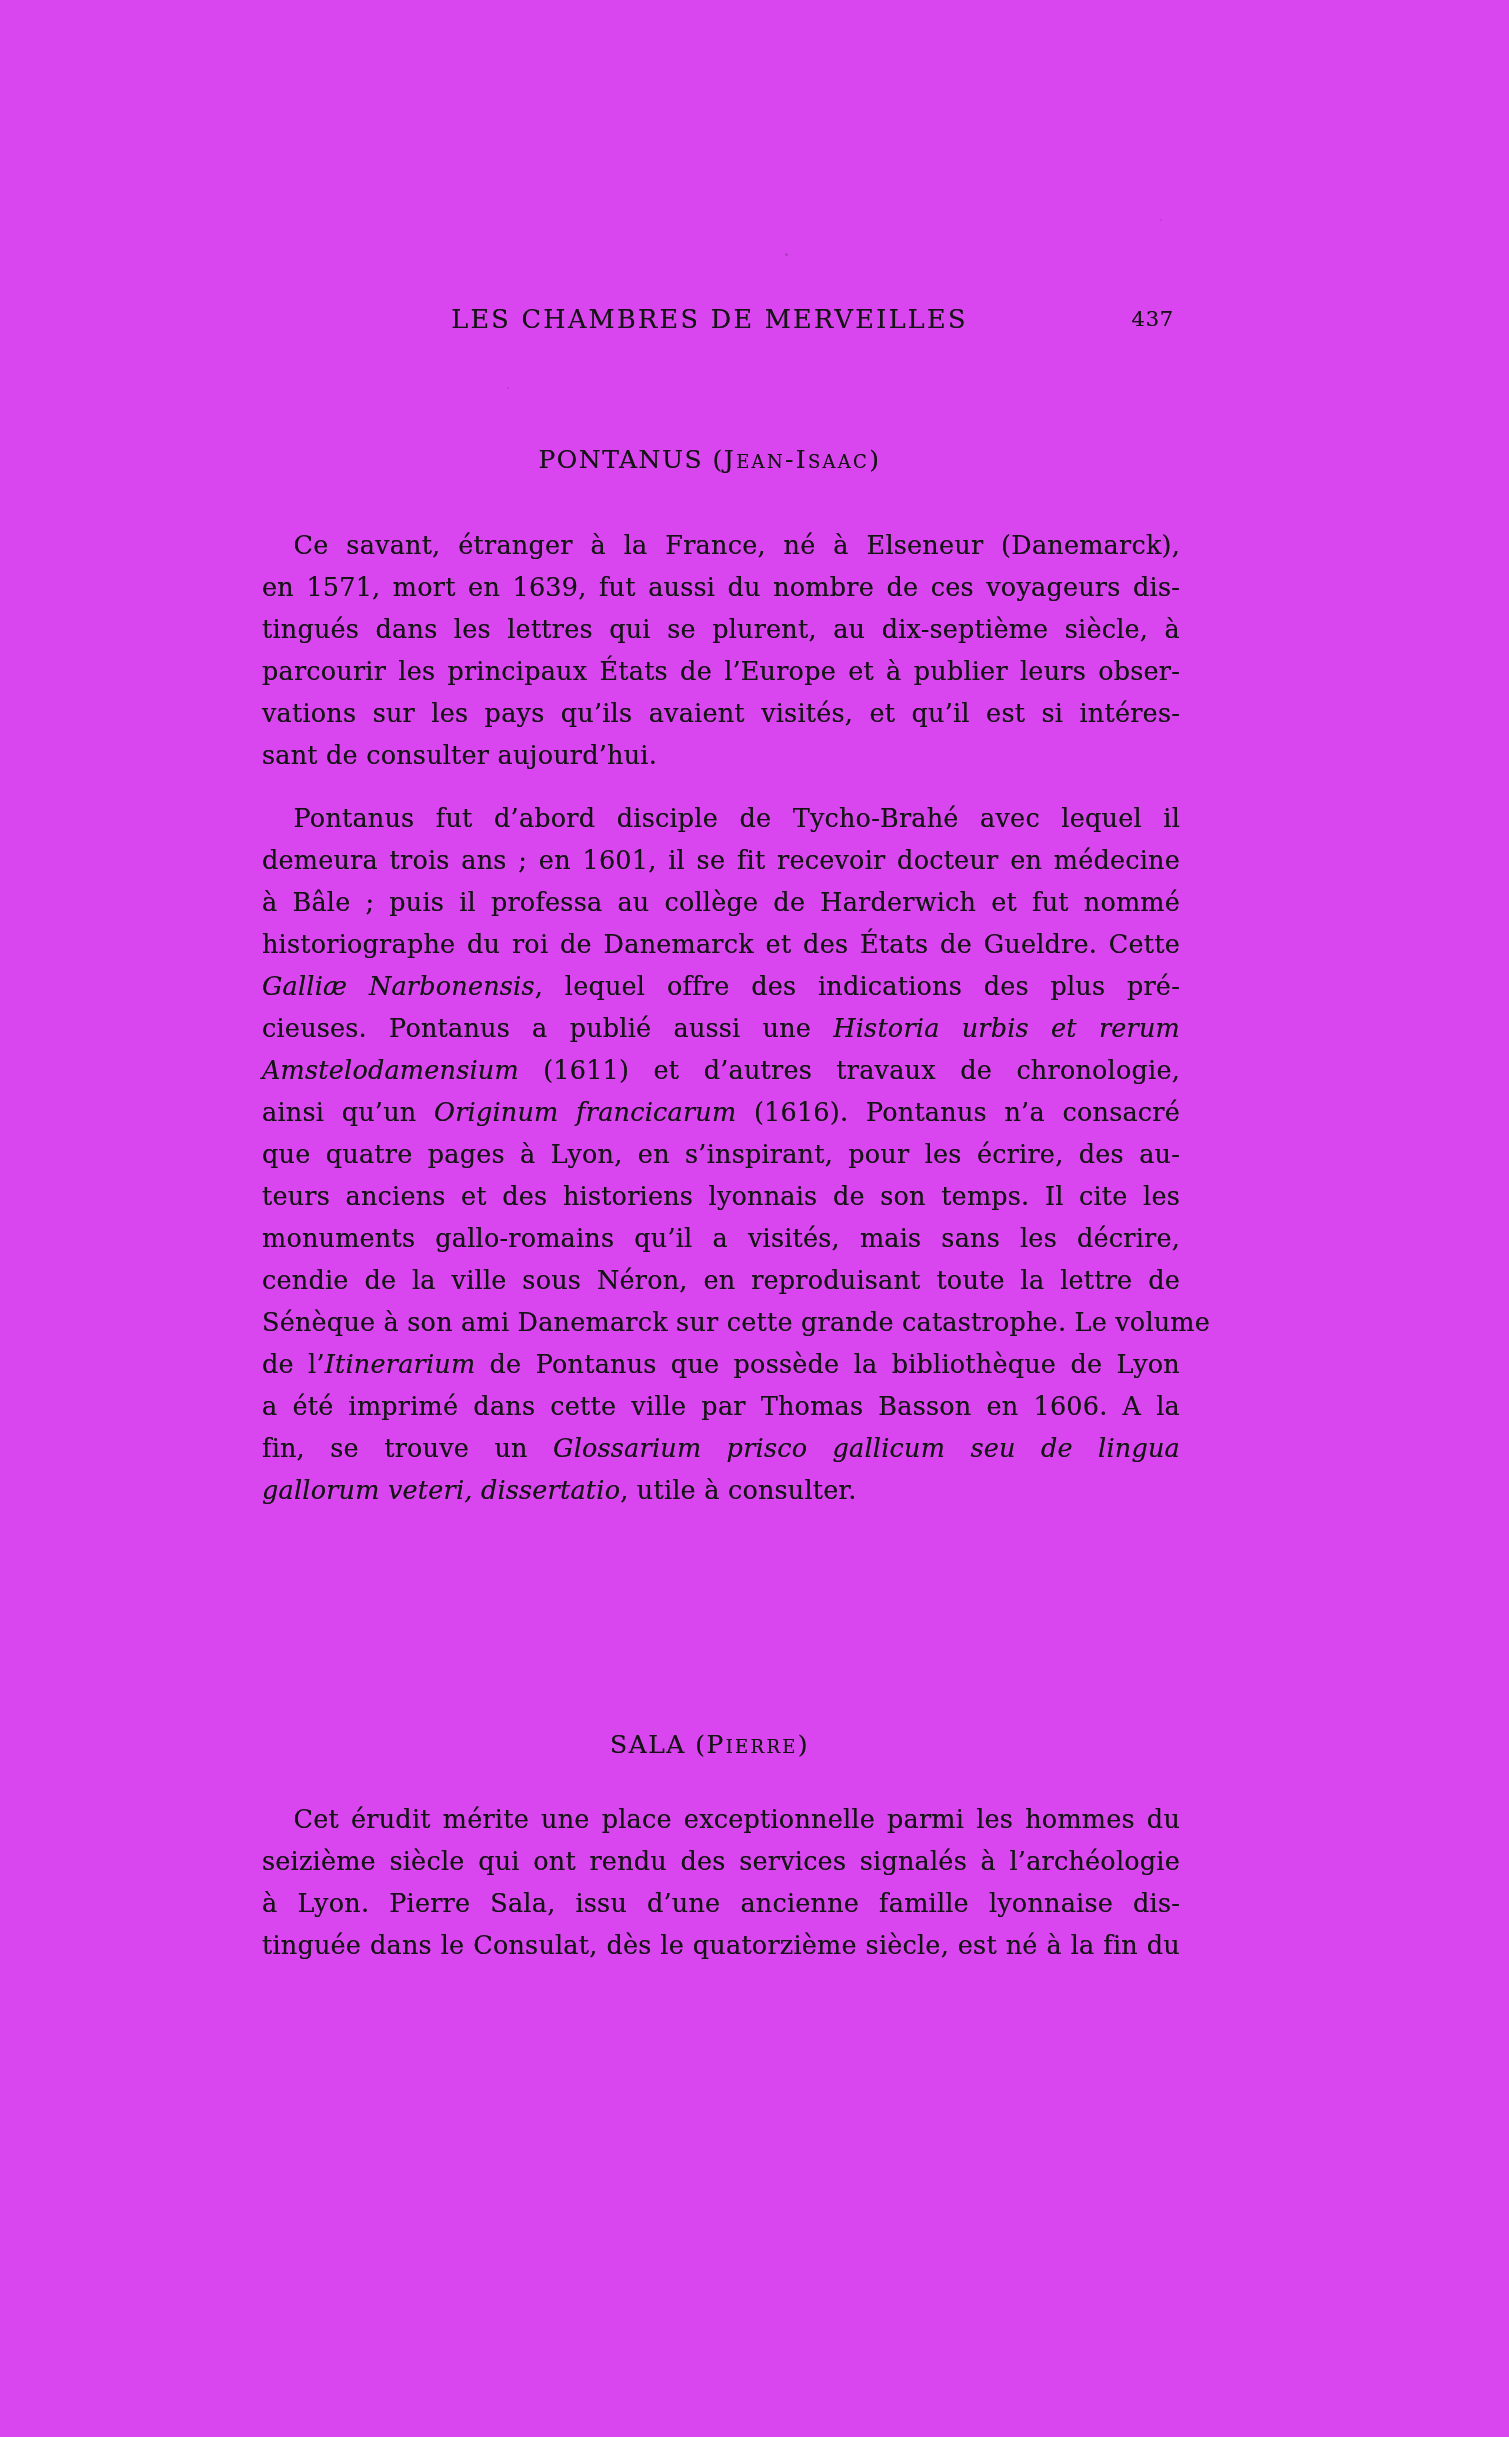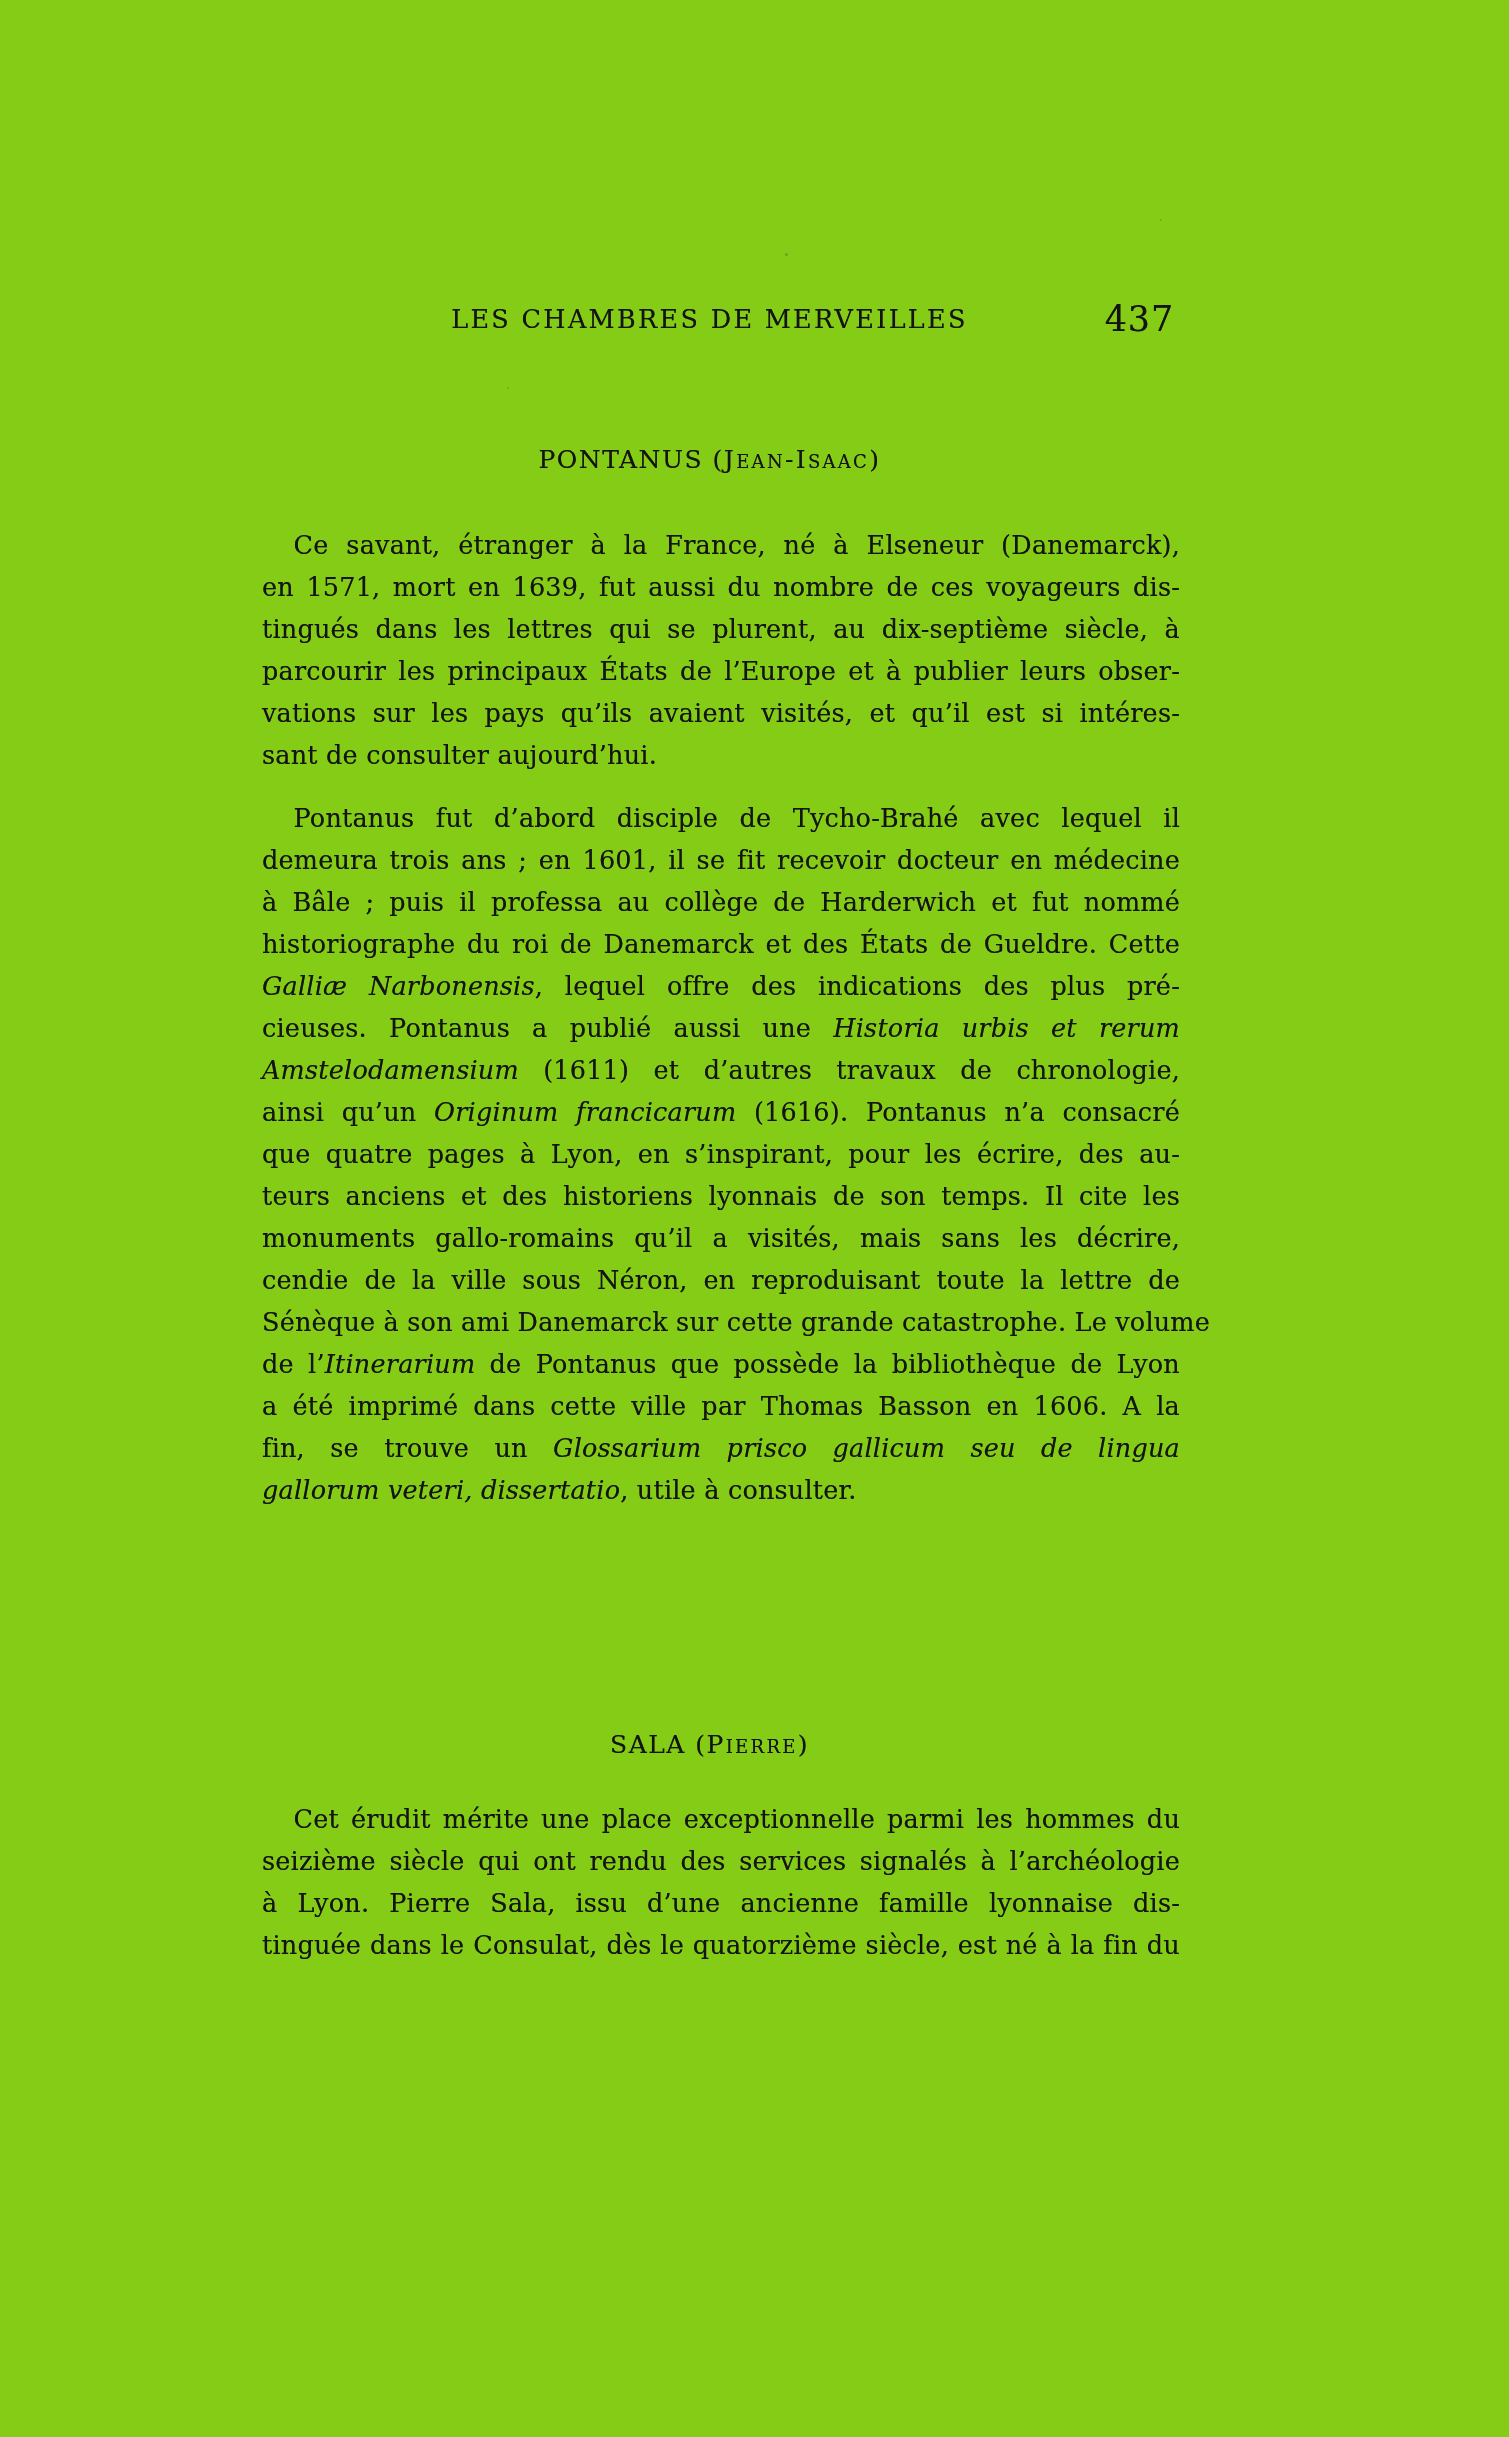--- a/index.html
+++ b/index.html
@@ -1,29 +1,29 @@
 <!DOCTYPE html>
 <html style="font-size:12px"><head>
 <meta charset="utf-8">
 <style>
   * { margin:0; padding:0; box-sizing:border-box; }
   html, body { width:1509px; height:2438px; }
   body { background:#ffffff; }
   .page {
     position:relative; width:1509px; height:2438px;
-    background:#84cc16; color:#141414; overflow:hidden;
+    background:#d946ef; color:#141414; overflow:hidden;
     font-family:"DejaVu Serif","Liberation Serif",serif;
     text-shadow:0 0 0.3px rgba(10,10,10,0.55);
   }
   .running-head { position:absolute; left:239px; top:303px; width:941px; height:33px; }
   .running-title {
     text-align:center; font-size:25.5px; line-height:33px;
     letter-spacing:2.3px; white-space:nowrap;
   }
-  .page-number { position:absolute; right:6px; top:0; font-size:35px; line-height:33px; letter-spacing:0.8px; }
+  .page-number { position:absolute; right:6px; top:0; font-size:21px; line-height:33px; letter-spacing:0.8px; }
   .section-heading {
     position:absolute; left:239px; width:941px; text-align:center;
     font-size:25px; line-height:39px; font-weight:400; letter-spacing:1.5px; white-space:nowrap;
   }
   .para { position:absolute; left:239px; width:941px; }
   .tline {
     font-size:25.5px; line-height:42px; letter-spacing:0.2px;
     text-align:justify; text-align-last:justify; white-space:nowrap;margin-left:23px;
   }
   .tline.endline { text-align-last:left; }

